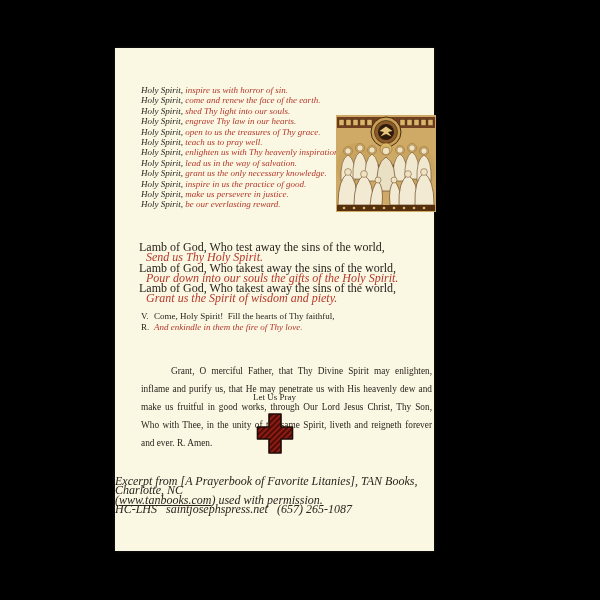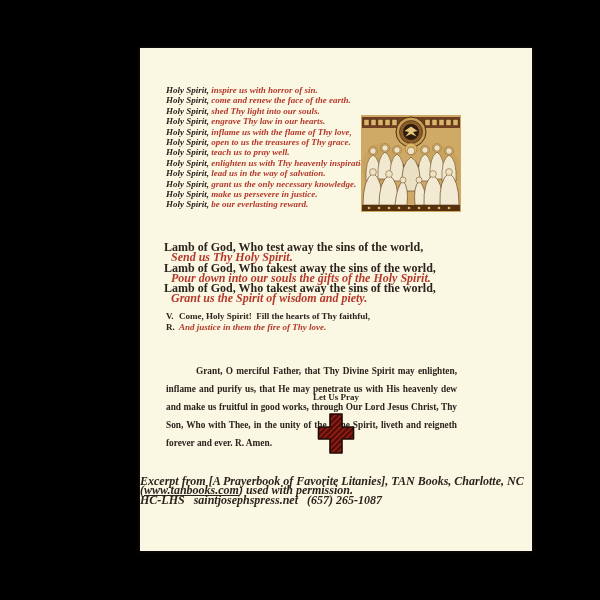--- a/index.html
+++ b/index.html
@@ -8,24 +8,23 @@
     --ink:#2B241E;
     --red:#B5392B;
   }
   html,body{margin:0;padding:0;}
   body{
     width:600px;height:600px;position:relative;overflow:hidden;
     background:var(--bg);
     font-family:"Liberation Serif","DejaVu Serif",serif;
   }
   .card{
-    position:absolute;left:140px;top:48px;width:392px;height:503px;
+    position:absolute;left:115px;top:48px;width:319px;height:503px;
     background:var(--paper);
     box-shadow:0 0 3px rgba(255,255,255,0.12);
-    font-weight:bold;
   }
   
   .lit{position:absolute;left:26px;top:37px;}
   .lit-line{font-style:italic;font-size:9px;line-height:10.4px;white-space:nowrap;}
   .ink{color:var(--ink);}
   .red{color:var(--red);}
   
   .art{position:absolute;left:221px;top:67px;width:100px;height:97px;}
   
   .lamb{position:absolute;left:24px;top:194px;font-size:12px;line-height:10.3px;}
@@ -54,26 +53,26 @@
 </head>
 <body>
 
 <div class="card">
 
   <div class="lit">
       <div class="lit-line"><span class="ink">Holy Spirit,</span> <span class="red">inspire us with horror of sin.</span></div>
       <div class="lit-line"><span class="ink">Holy Spirit,</span> <span class="red">come and renew the face of the earth.</span></div>
       <div class="lit-line"><span class="ink">Holy Spirit,</span> <span class="red">shed Thy light into our souls.</span></div>
       <div class="lit-line"><span class="ink">Holy Spirit,</span> <span class="red">engrave Thy law in our hearts.</span></div>
-      <div class="lit-line"><span class="ink">Holy Spirit,</span> <span class="red">inflame us with the flame of Thy love,</span></div>
       <div class="lit-line"><span class="ink">Holy Spirit,</span> <span class="red">open to us the treasures of Thy grace.</span></div>
       <div class="lit-line"><span class="ink">Holy Spirit,</span> <span class="red">teach us to pray well.</span></div>
       <div class="lit-line"><span class="ink">Holy Spirit,</span> <span class="red">enlighten us with Thy heavenly inspirations.</span></div>
       <div class="lit-line"><span class="ink">Holy Spirit,</span> <span class="red">lead us in the way of salvation.</span></div>
       <div class="lit-line"><span class="ink">Holy Spirit,</span> <span class="red">grant us the only necessary knowledge.</span></div>
+      <div class="lit-line"><span class="ink">Holy Spirit,</span> <span class="red">inspire in us the practice of good.</span></div>
       <div class="lit-line"><span class="ink">Holy Spirit,</span> <span class="red">make us persevere in justice.</span></div>
       <div class="lit-line"><span class="ink">Holy Spirit,</span> <span class="red">be our everlasting reward.</span></div>
     </div>
 
   <svg class="art" viewBox="0 0 100 97" preserveAspectRatio="none">
     <rect width="100" height="97" fill="#D2AF6C"></rect>
     <rect width="100" height="97" fill="#C39A52" opacity="0.25"></rect>
     <ellipse cx="20" cy="52" rx="19" ry="24" fill="#B58942" opacity="0.18"></ellipse>
     <ellipse cx="81" cy="55" rx="18" ry="24" fill="#B58942" opacity="0.18"></ellipse>
 
@@ -168,21 +167,21 @@
       <div class="lamb-resp">Grant us the Spirit of wisdom and piety.</div>
     </div>
 
   <div class="vr">
     <div class="vr-line">
       <span class="vr-label">V.</span>
       <span class="pre">Come, Holy Spirit!  Fill the hearts of Thy faithful,</span>
     </div>
     <div class="vr-line">
       <span class="vr-label">R.</span>
-      <span class="vr-resp">And justice in them the fire of Thy love.</span>
+      <span class="vr-resp">And enkindle in them the fire of Thy love.</span>
     </div>
   </div>
 
   <div class="pray-head">Let Us Pray</div>
   <div class="pray-body">Grant, O merciful Father, that Thy Divine Spirit may enlighten, inflame and purify us, that He may penetrate us with His heavenly dew and make us fruitful in good works, through Our Lord Jesus Christ, Thy Son, Who with Thee, in the unity of the same Spirit, liveth and reigneth forever and ever.  R.  Amen.</div>
 
   <div class="cross-wrap">
     <svg viewBox="0 0 38 42">
       <defs>
         <pattern id="weave" width="4" height="4" patternUnits="userSpaceOnUse" patternTransform="rotate(45)">

